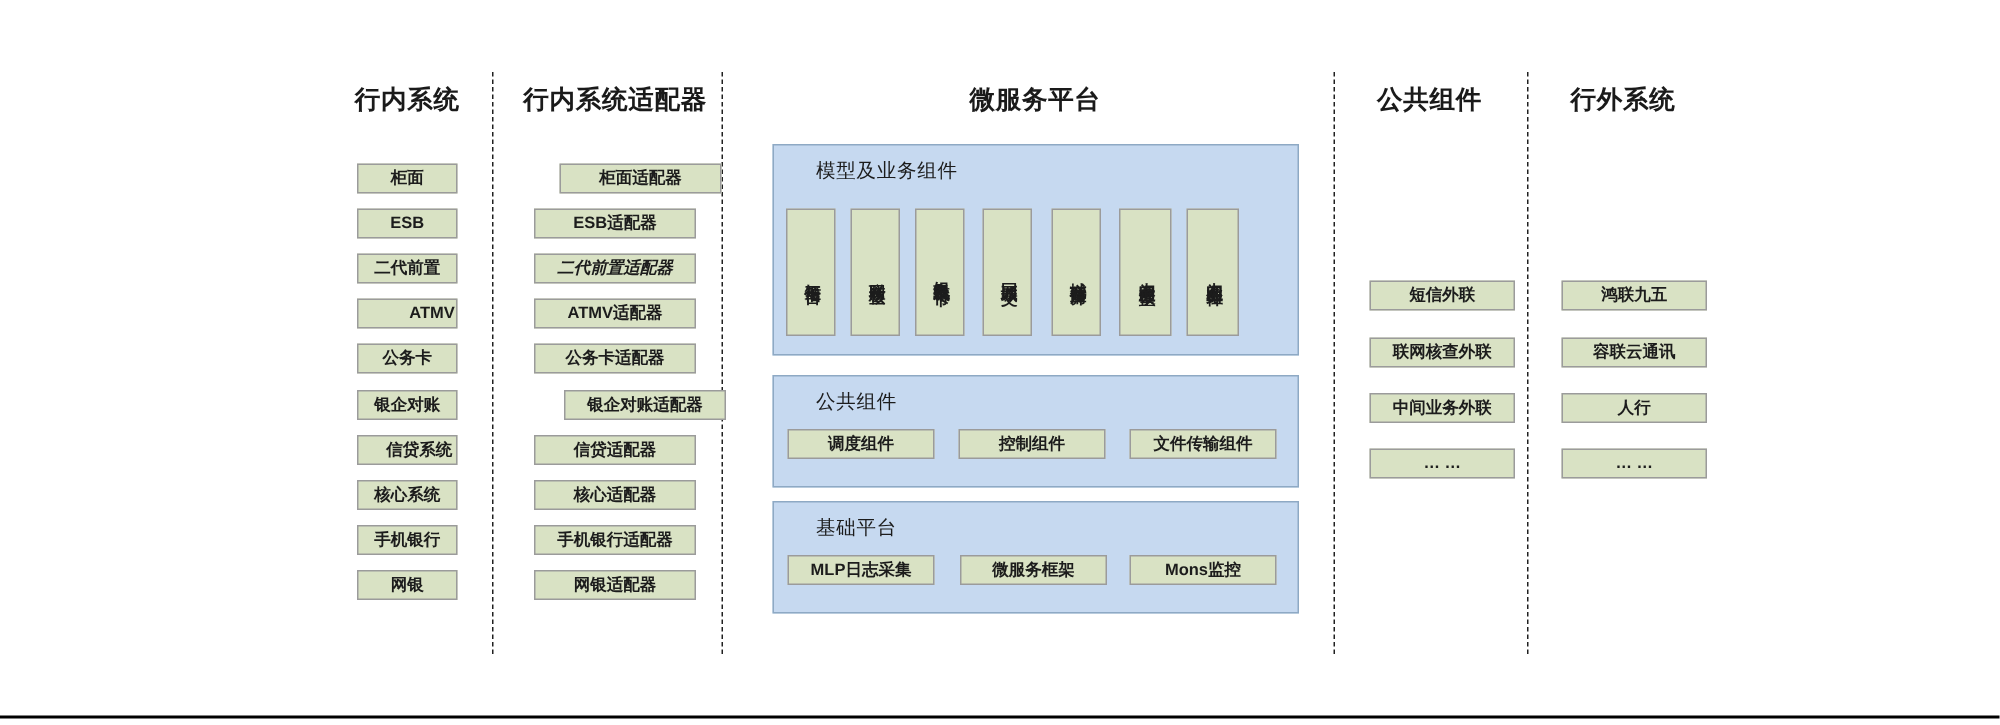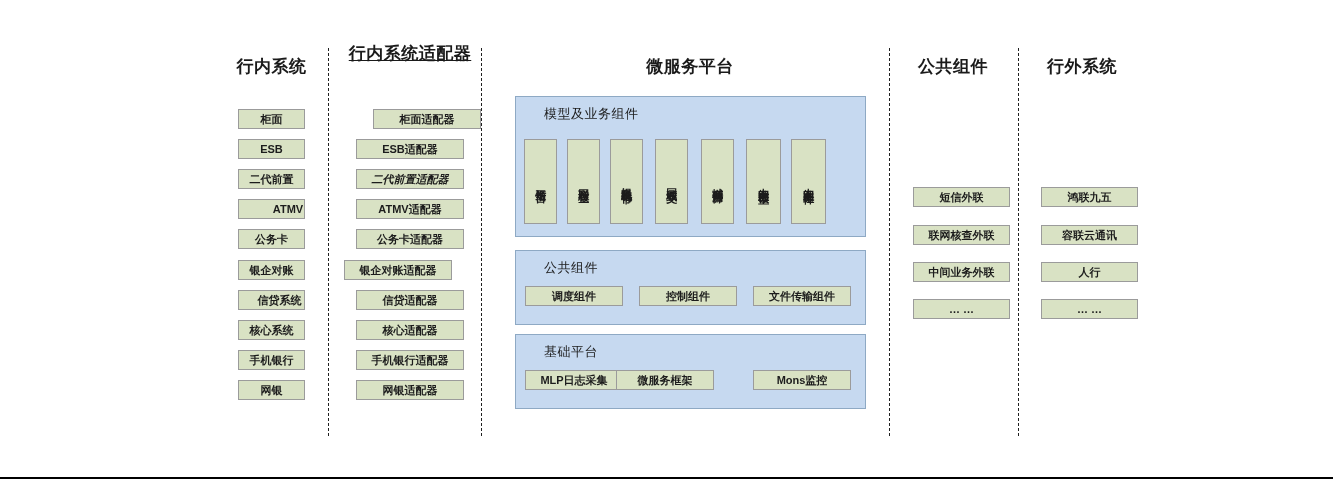--- a/index.html
+++ b/index.html
@@ -89,21 +89,21 @@
     border-top: 2px solid #000000;
   }
 </style>
 </head>
 <body>
 
 <div id="canvas">
 
   <div class="col-header" style="left:204px; top:56px; width:135px;">行内系统</div>
 
-  <div class="col-header" style="left:336px; top:43px; width:148px;text-decoration:underline;">行内系统适配器</div>
+  <div class="col-header" style="left:336px; top:56px; width:148px;">行内系统适配器</div>
 
   <div class="col-header" style="left:610px; top:56px; width:160px;">微服务平台</div>
 
   <div class="col-header" style="left:893px; top:56px; width:120px;">公共组件</div>
 
   <div class="col-header" style="left:1022px; top:56px; width:120px;">行外系统</div>
 
   <div class="divider" style="left:328px;"></div>
   <div class="divider" style="left:481px;"></div>
   <div class="divider" style="left:889px;"></div>
@@ -118,21 +118,21 @@
   <div class="node" style="left:238px; top:290px; width:67px; height:20px;padding-left:16px;">信贷系统</div>
   <div class="node" style="left:238px; top:320px; width:67px; height:20px;">核心系统</div>
   <div class="node" style="left:238px; top:350px; width:67px; height:20px;">手机银行</div>
   <div class="node" style="left:238px; top:380px; width:67px; height:20px;">网银</div>
 
   <div class="node" style="left:356px; top:109px; width:108px; height:20px;margin-left:17px;">柜面适配器</div>
   <div class="node" style="left:356px; top:139px; width:108px; height:20px;">ESB适配器</div>
   <div class="node" style="left:356px; top:169px; width:108px; height:20px;font-style:italic;">二代前置适配器</div>
   <div class="node" style="left:356px; top:199px; width:108px; height:20px;">ATMV适配器</div>
   <div class="node" style="left:356px; top:229px; width:108px; height:20px;">公务卡适配器</div>
-  <div class="node" style="left:344px; top:260px; width:108px; height:20px;">银企对账适配器</div>
+  <div class="node" style="left:376px; top:260px; width:108px; height:20px;">银企对账适配器</div>
   <div class="node" style="left:356px; top:290px; width:108px; height:20px;">信贷适配器</div>
   <div class="node" style="left:356px; top:320px; width:108px; height:20px;">核心适配器</div>
   <div class="node" style="left:356px; top:350px; width:108px; height:20px;">手机银行适配器</div>
   <div class="node" style="left:356px; top:380px; width:108px; height:20px;">网银适配器</div>
 
   <div class="group" style="left:515px; top:96px; width:351px; height:141px;">
     <div class="group-title">模型及业务组件</div>
   </div>
   <div class="node vert" style="left:524px; top:139px; width:33px; height:85px;">短信平台</div>
   <div class="node vert" style="left:567px; top:139px; width:33px; height:85px;">联网核查</div>
@@ -146,21 +146,21 @@
     <div class="group-title">公共组件</div>
   </div>
   <div class="node" style="left:525px; top:286px; width:98px; height:20px;">调度组件</div>
   <div class="node" style="left:639px; top:286px; width:98px; height:20px;">控制组件</div>
   <div class="node" style="left:753px; top:286px; width:98px; height:20px;">文件传输组件</div>
 
   <div class="group" style="left:515px; top:334px; width:351px; height:75px;">
     <div class="group-title">基础平台</div>
   </div>
   <div class="node" style="left:525px; top:370px; width:98px; height:20px;">MLP日志采集</div>
-  <div class="node" style="left:616px; top:370px; width:98px; height:20px;">微服务框架</div>
+  <div class="node" style="left:640px; top:370px; width:98px; height:20px;">微服务框架</div>
   <div class="node" style="left:753px; top:370px; width:98px; height:20px;">Mons监控</div>
 
   <div class="node" style="left:913px; top:187px; width:97px; height:20px;">短信外联</div>
   <div class="node" style="left:913px; top:225px; width:97px; height:20px;">联网核查外联</div>
   <div class="node" style="left:913px; top:262px; width:97px; height:20px;">中间业务外联</div>
   <div class="node" style="left:913px; top:299px; width:97px; height:20px;">… …</div>
 
   <div class="node" style="left:1041px; top:187px; width:97px; height:20px;">鸿联九五</div>
   <div class="node" style="left:1041px; top:225px; width:97px; height:20px;">容联云通讯</div>
   <div class="node" style="left:1041px; top:262px; width:97px; height:20px;">人行</div>

